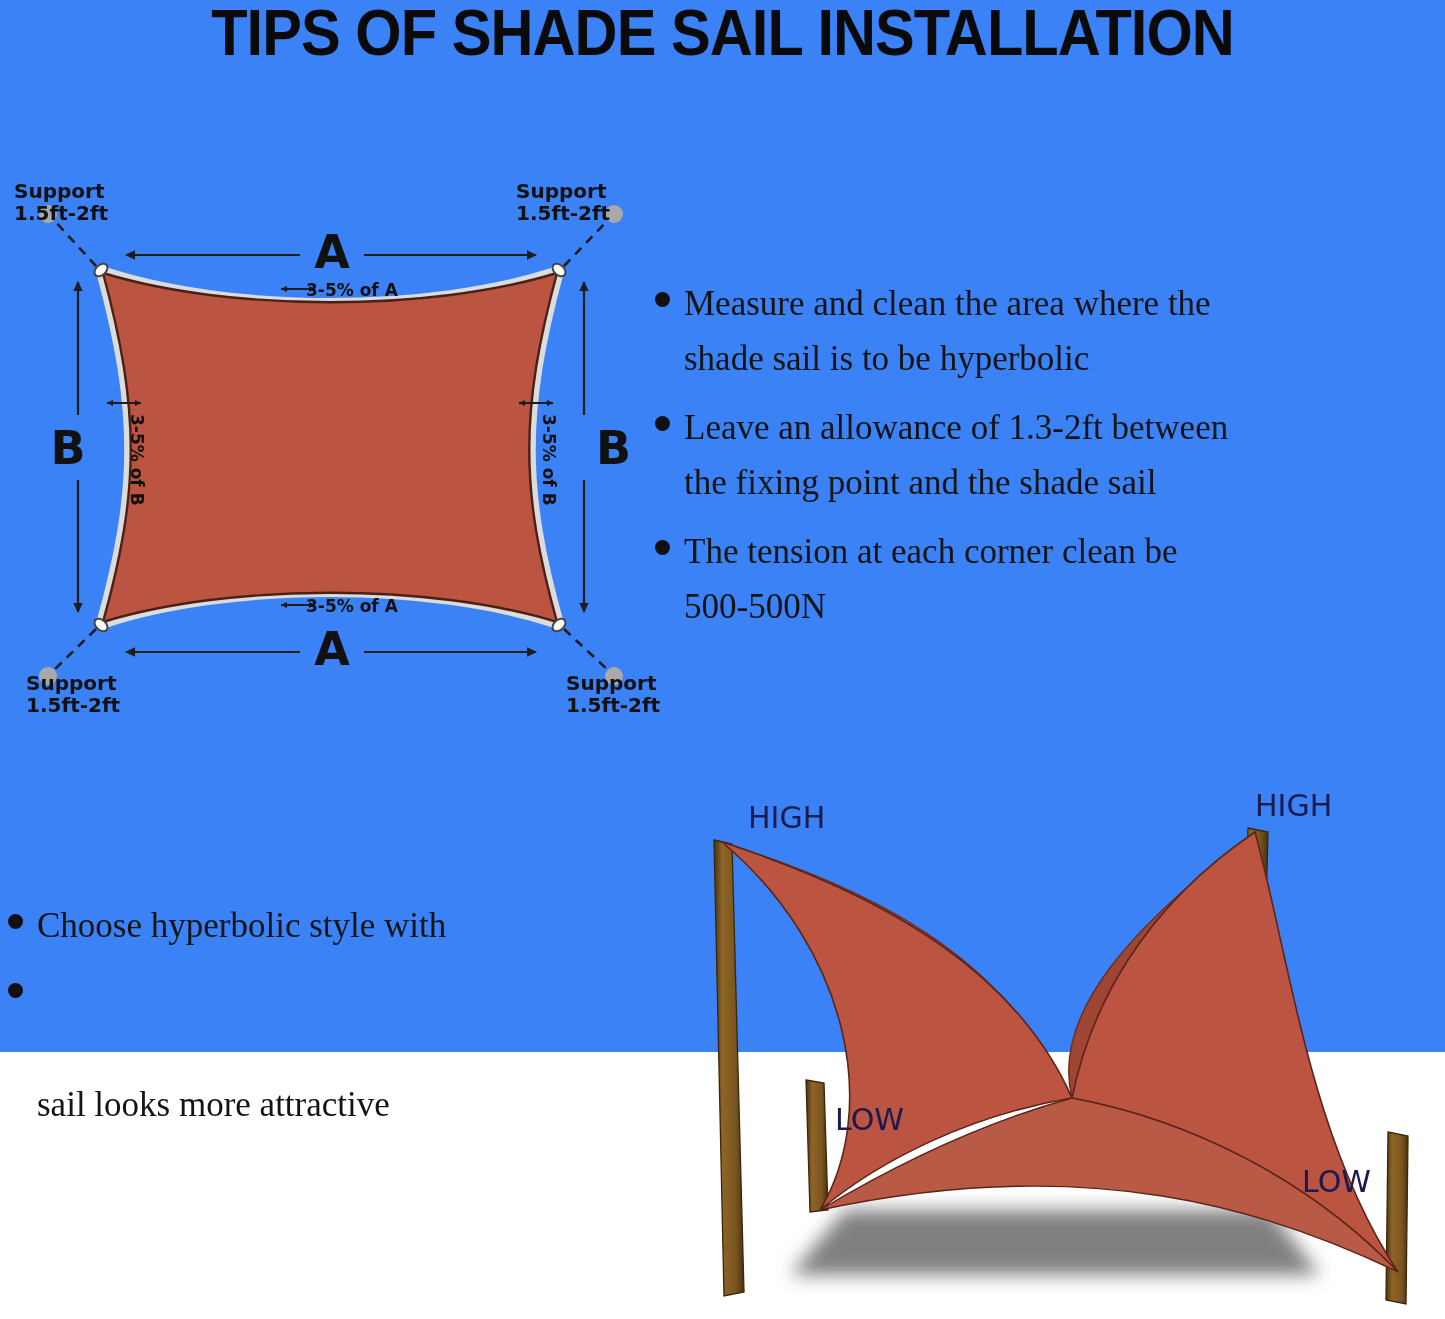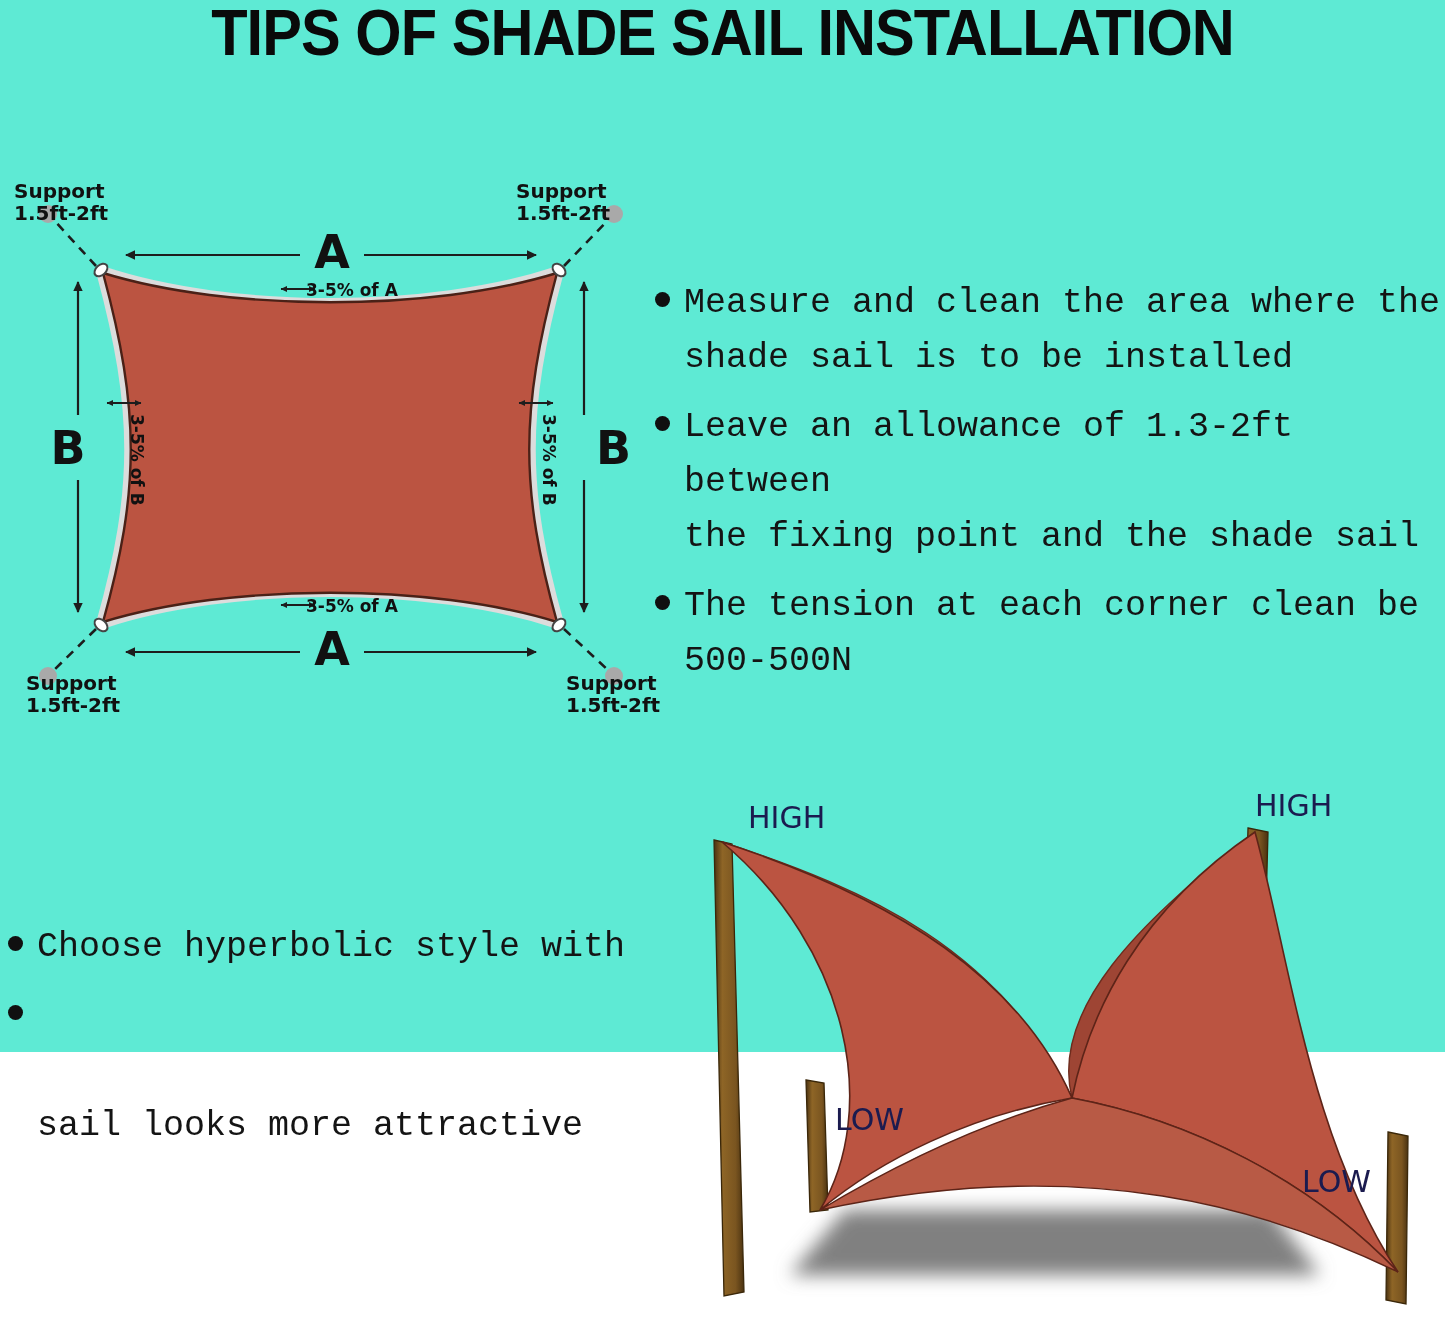--- a/index.html
+++ b/index.html
@@ -1,20 +1,20 @@
 <!DOCTYPE html>
 <html><head>
 <meta charset="utf-8">
 <style>
   html,body{margin:0;padding:0;background:#ffffff;}
   body{
     width:1445px;height:1319px;position:relative;overflow:hidden;
     font-family:"DejaVu Sans",sans-serif;
   }
-  #stage{position:absolute;inset:0;width:1445px;height:1052px;background:#5eead4;}
+  #stage{position:absolute;inset:0;width:1445px;height:1052px;background:#3b82f6;}
 
   
   .title{
     position:absolute;left:0;top:-4px;width:1445px;
     text-align:center;
     font-family:"Liberation Sans","DejaVu Sans",sans-serif;
     font-weight:bold;
     font-size:64px;
     letter-spacing:-1px;
     color:#0a0a0a;
@@ -30,31 +30,31 @@
   .bullets{position:absolute;}
   .bullet-row{display:flex;align-items:flex-start;}
   .dot{
     flex:0 0 auto;
     width:15px;height:15px;border-radius:50%;
     background:#101010;
     margin-right:14px;
   }
   .btext{
     color:#141414;
-    font-family:Liberation Mono, monospace;
+    font-family:Liberation Serif, serif;
   }
 
   
   #list-top{left:655px;top:276px;width:795px;}
   #list-top .bullet-row{margin-bottom:14px;}
   #list-top .dot{margin-top:16px;}
   #list-top .btext{font-size:35px;line-height:55px;}
 
   
-  #list-bottom{left:8px;top:920px;width:625px;}
+  #list-bottom{left:8px;top:898px;width:625px;}
   #list-bottom .bullet-row{margin-bottom:14px;}
   #list-bottom .dot{margin-top:16px;}
   #list-bottom .btext{font-size:35px;line-height:55px;}
 
   
   .lbl        {font-family:"DejaVu Sans",sans-serif;font-weight:bold;fill:#111;}
   .lbl-support{font-size:20px;}
   .lbl-pct    {font-size:17px;}
   .lbl-AB     {font-size:46px;}
   .lbl-hi     {font-family:"DejaVu Sans",sans-serif;font-size:30px;fill:#1b1b4f;}
@@ -179,21 +179,21 @@
       <text class="lbl lbl-pct" x="543" y="254" transform="rotate(90 543 254)">3-5% of B</text>
     </g>
   </svg>
 
   <div class="bullets" id="list-top">
 
     <div class="bullet-row">
       <span class="dot"></span>
       <span class="btext">
         <span>Measure and clean the area where the</span><br>
-        <span>shade sail is to be installed</span>
+        <span>shade sail is to be hyperbolic</span>
       </span>
     </div>
 
     <div class="bullet-row">
       <span class="dot"></span>
       <span class="btext">
         <span>Leave an allowance of 1.3-2ft between</span><br>
         <span>the fixing point and the shade sail</span>
       </span>
     </div>

